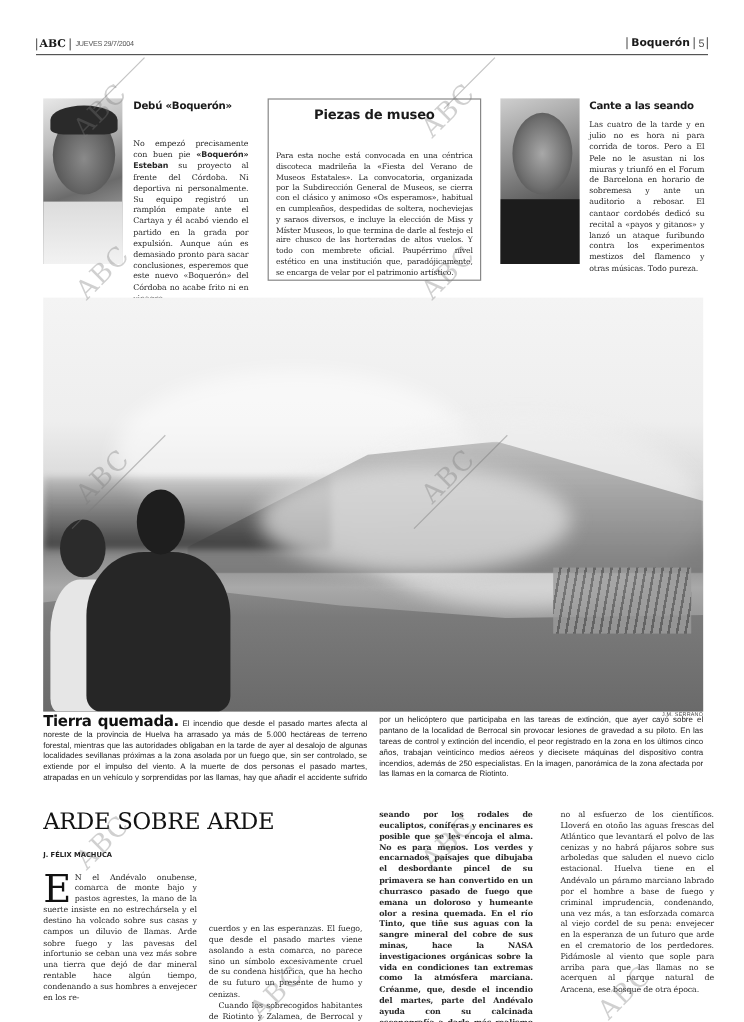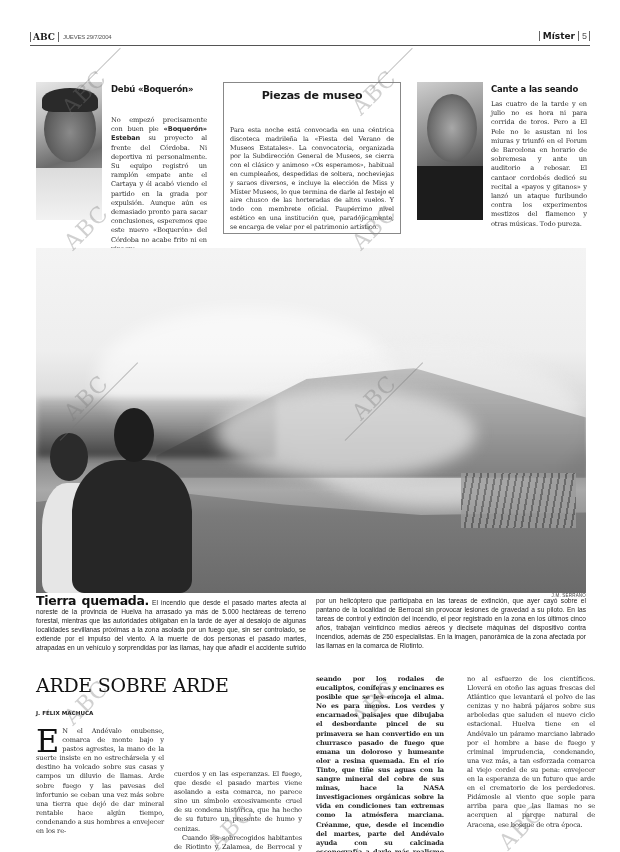--- a/index.html
+++ b/index.html
@@ -54,21 +54,21 @@
   </style>
 </head>
 <body>
 
 <div class="header">
   <div class="left">
     <span class="logo">ABC</span>
     <span class="date">JUEVES 29/7/2004</span>
   </div>
   <div class="right">
-    <span class="section">Míster</span>
+    <span class="section">Boquerón</span>
     <span class="page">5</span>
   </div>
 </div>
 
 <div class="photo" style="left:36px;top:82px;width:66px;height:138px;background:linear-gradient(160deg,#e8e8e8 0%,#bdbdbd 25%,#6b6b6b 55%,#9a9a9a 75%,#d6d6d6 100%);">
   <div class="head" style="left:8px;top:14px;width:52px;height:66px;background:radial-gradient(ellipse at 50% 55%,#8a8a8a 0%,#5e5e5e 60%,#3a3a3a 100%);"></div>
   <div class="head" style="left:6px;top:6px;width:56px;height:24px;background:#2a2a2a;border-radius:50% 50% 20% 20%;"></div>
   <div style="position:absolute;left:0;top:86px;width:66px;height:52px;background:linear-gradient(180deg,#dcdcdc,#f2f2f2);"></div>
 </div>
 <div style="position:absolute;left:111px;top:84px;width:96px;">

